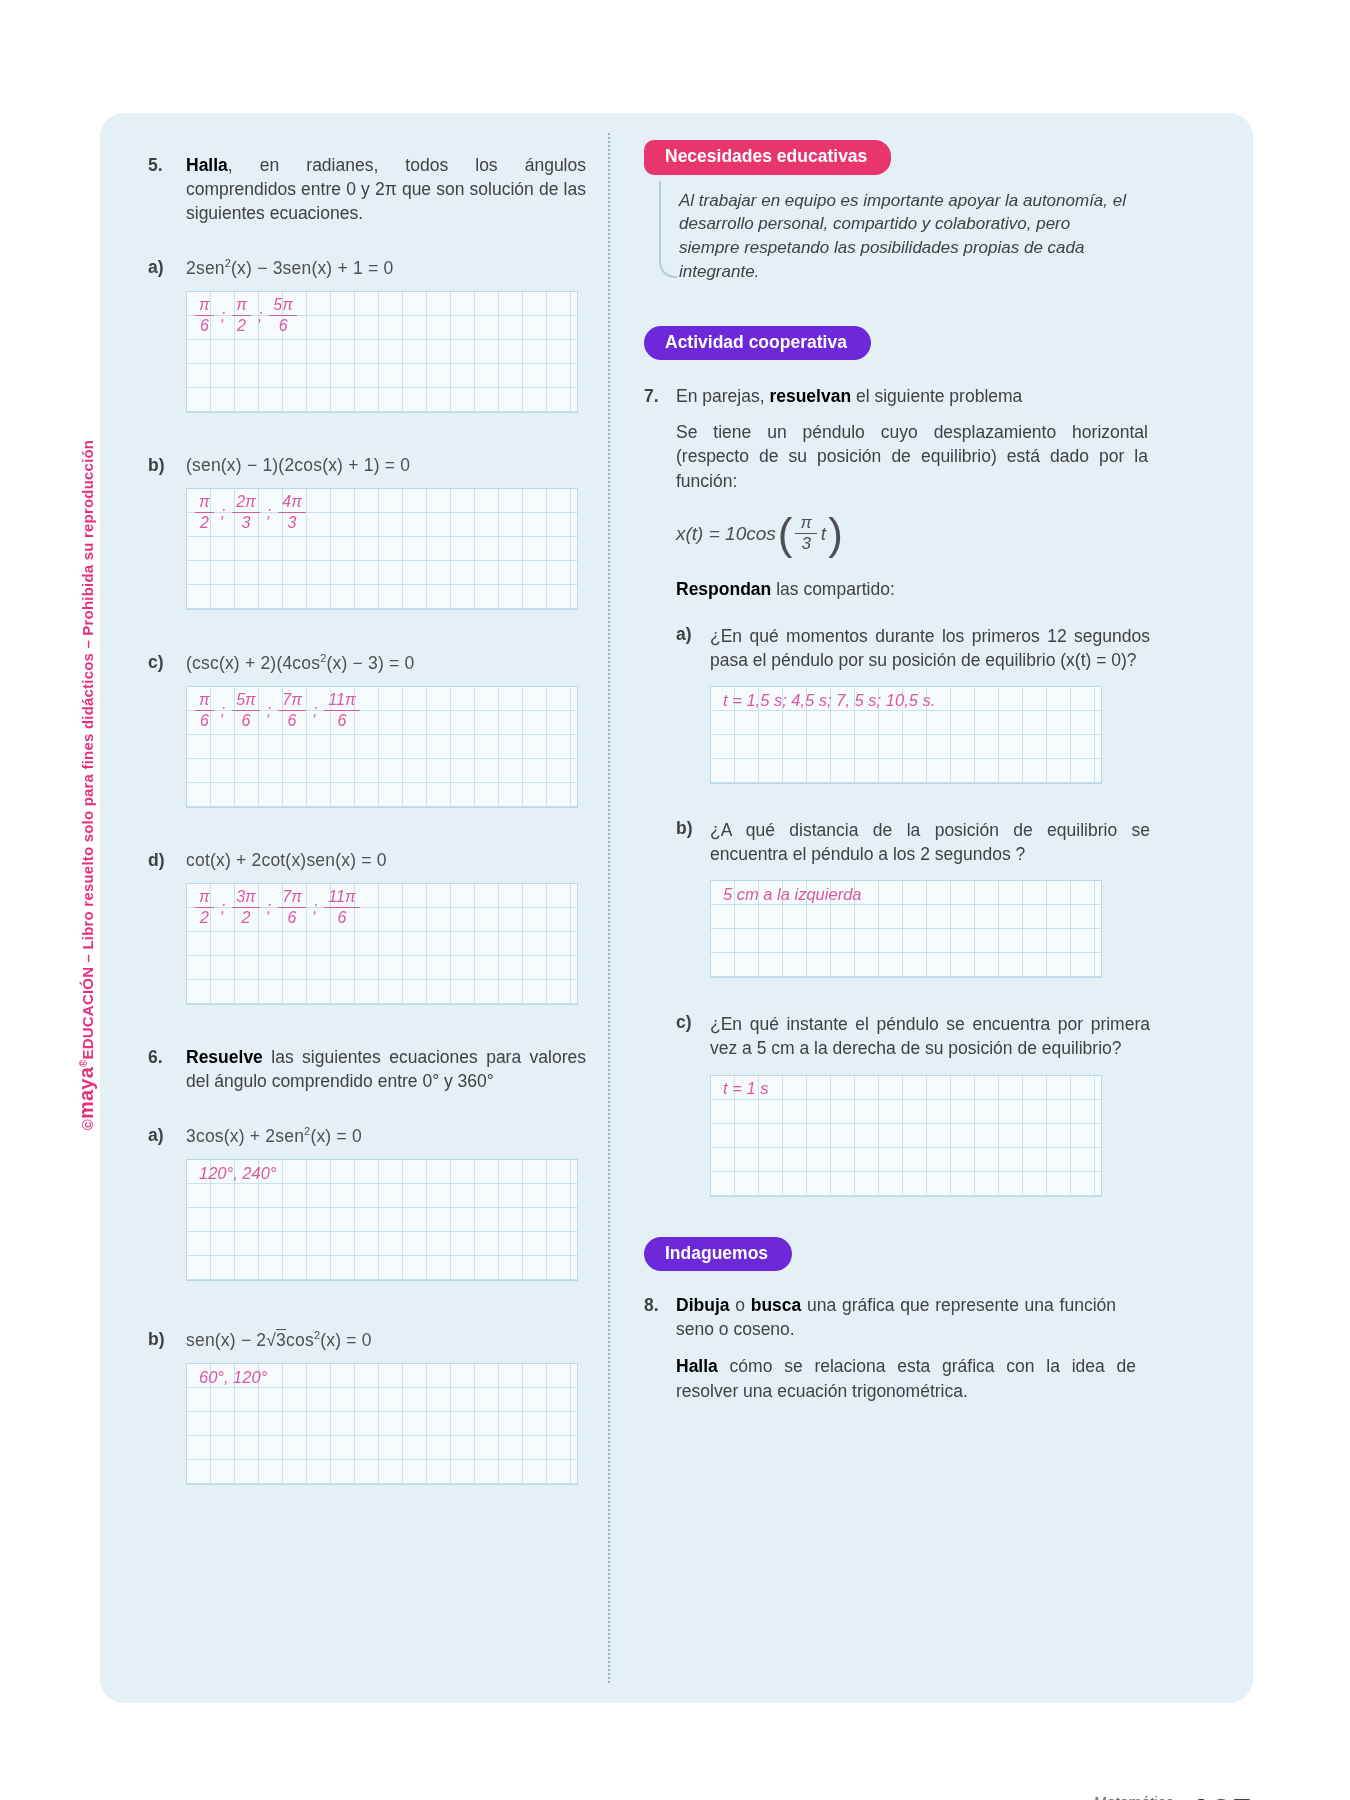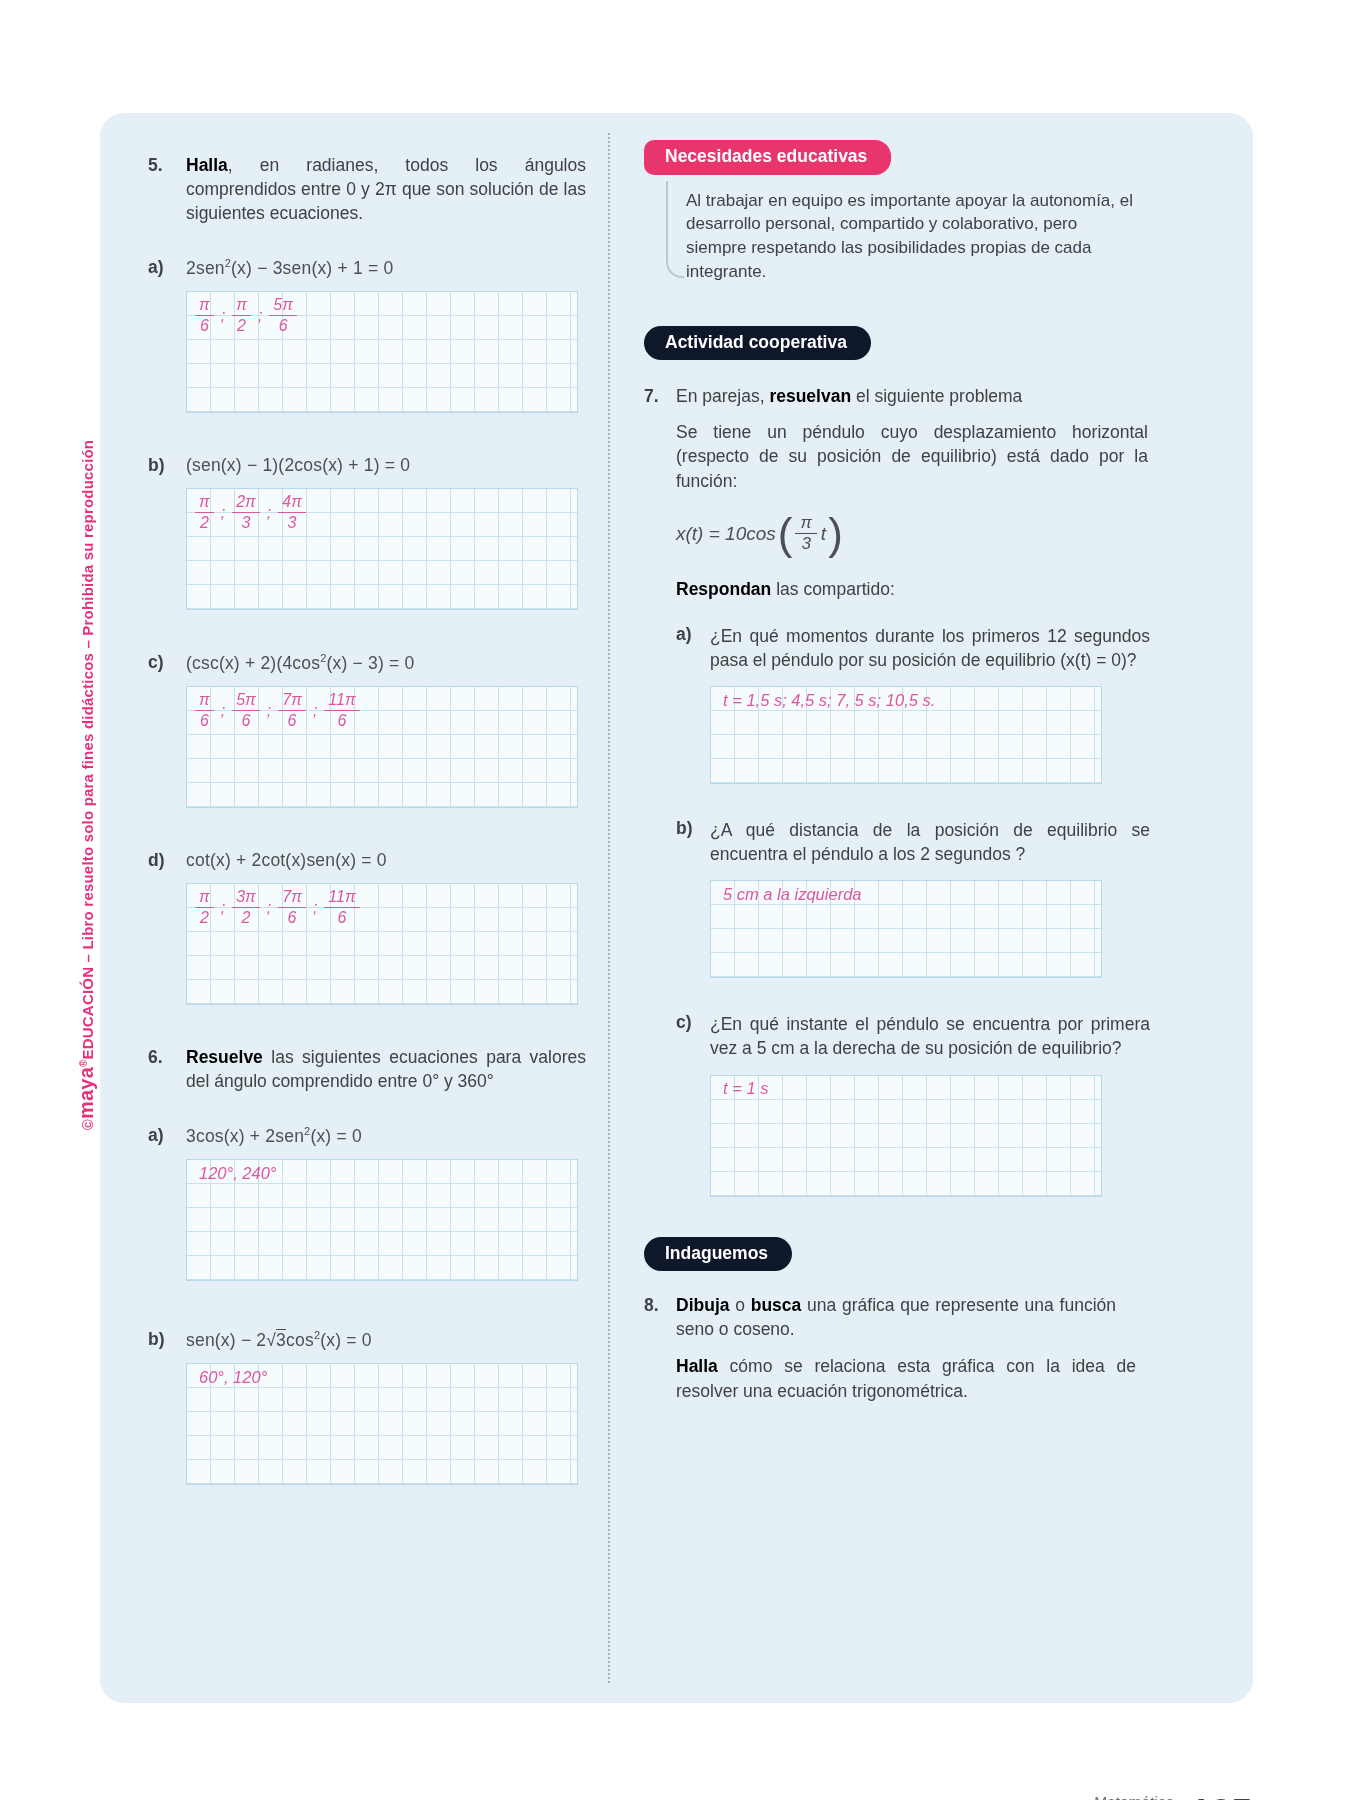--- a/index.html
+++ b/index.html
@@ -61,23 +61,23 @@
   .ans-line{
     position:absolute;left:12px;top:1px;height:24px;display:flex;align-items:center;
     color:#dd579e;font-style:italic;font-size:16.5px;white-space:nowrap;
   }
   
   .badge{
     display:inline-block;color:#fff;font-weight:bold;font-size:17.5px;
     padding:8px 24px 9px 21px;line-height:1;
   }
   .badge.pink{background:#e8356d;border-radius:10px 16px 16px 10px;}
-  .badge.teal{background:#0f172a;border-radius:17px;}
-  
-  .needs-wrap{position:relative;margin:0 0 0 22px;}
+  .badge.teal{background:#6d28d9;border-radius:17px;}
+  
+  .needs-wrap{position:relative;margin:0 0 0 15px;font-style:italic;}
   .needs-line{
     position:absolute;left:0;top:-8px;bottom:6px;width:16px;
     border-left:2px solid #b3cbd4;border-bottom:2px solid #b3cbd4;
     border-bottom-left-radius:16px;
   }
   .needs-text{margin:14px 0 0 20px;width:452px;font-size:17px;line-height:1.4;}
   .coop-badge{margin-top:42px;}
   .inq-badge{margin-top:40px;text-align:right;}
   
   .ex7-head{display:flex;font-size:17.5px;line-height:1.38;margin-top:24px;}

